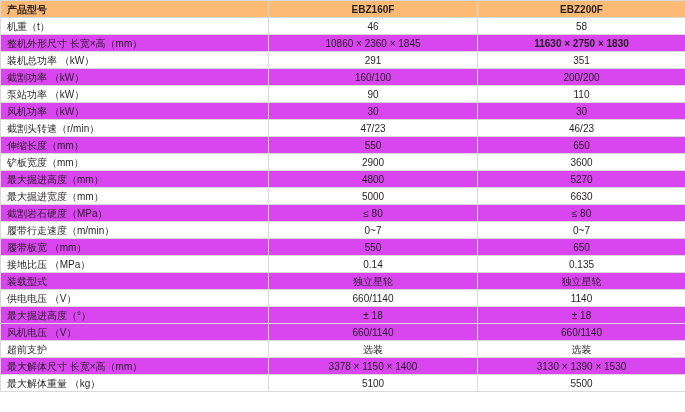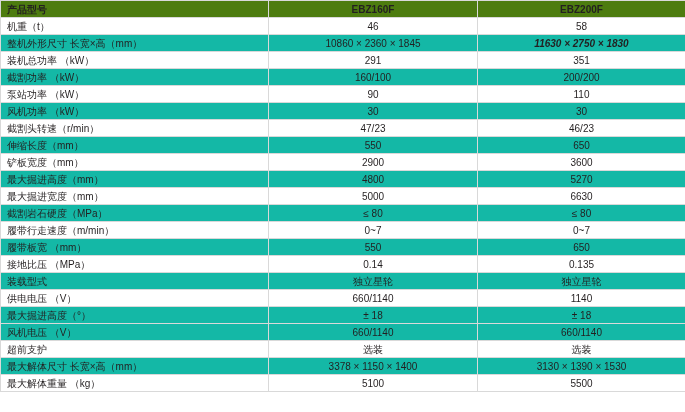--- a/index.html
+++ b/index.html
@@ -27,21 +27,21 @@
     height: 17px;
     line-height: 15px;
     padding: 0 4px;
     font-size: 10px;
     color: #231f20;
     box-sizing: border-box;
     overflow: hidden;
     white-space: nowrap;
   }
   thead th {
-    background: #4d7c0f;
+    background: #fdba74;
     color: #1a1a1a;
     font-weight: bold;
     font-size: 10.5px;
     height: 19px;
     border: 1px solid #e6a007;
   }
   thead th.head-label {
     text-align: left;
     padding-left: 6px;
   }
@@ -50,28 +50,27 @@
   }
   td.label {
     text-align: left;
     padding-left: 6px;
   }
   td.value {
     text-align: center;
     margin-left: 17px;
   }
   tbody tr.alt td {
-    background: #14b8a6;
+    background: #d946ef;
   }
   tbody tr td {
     background: #ffffff;
   }
   .bold-val {
     font-weight: bold;
-    font-style: italic;
   }
 </style>
 </head>
 <body>
 
 <table class="spec-table">
   <colgroup>
     <col class="c0">
     <col class="c1">
     <col class="c2">

